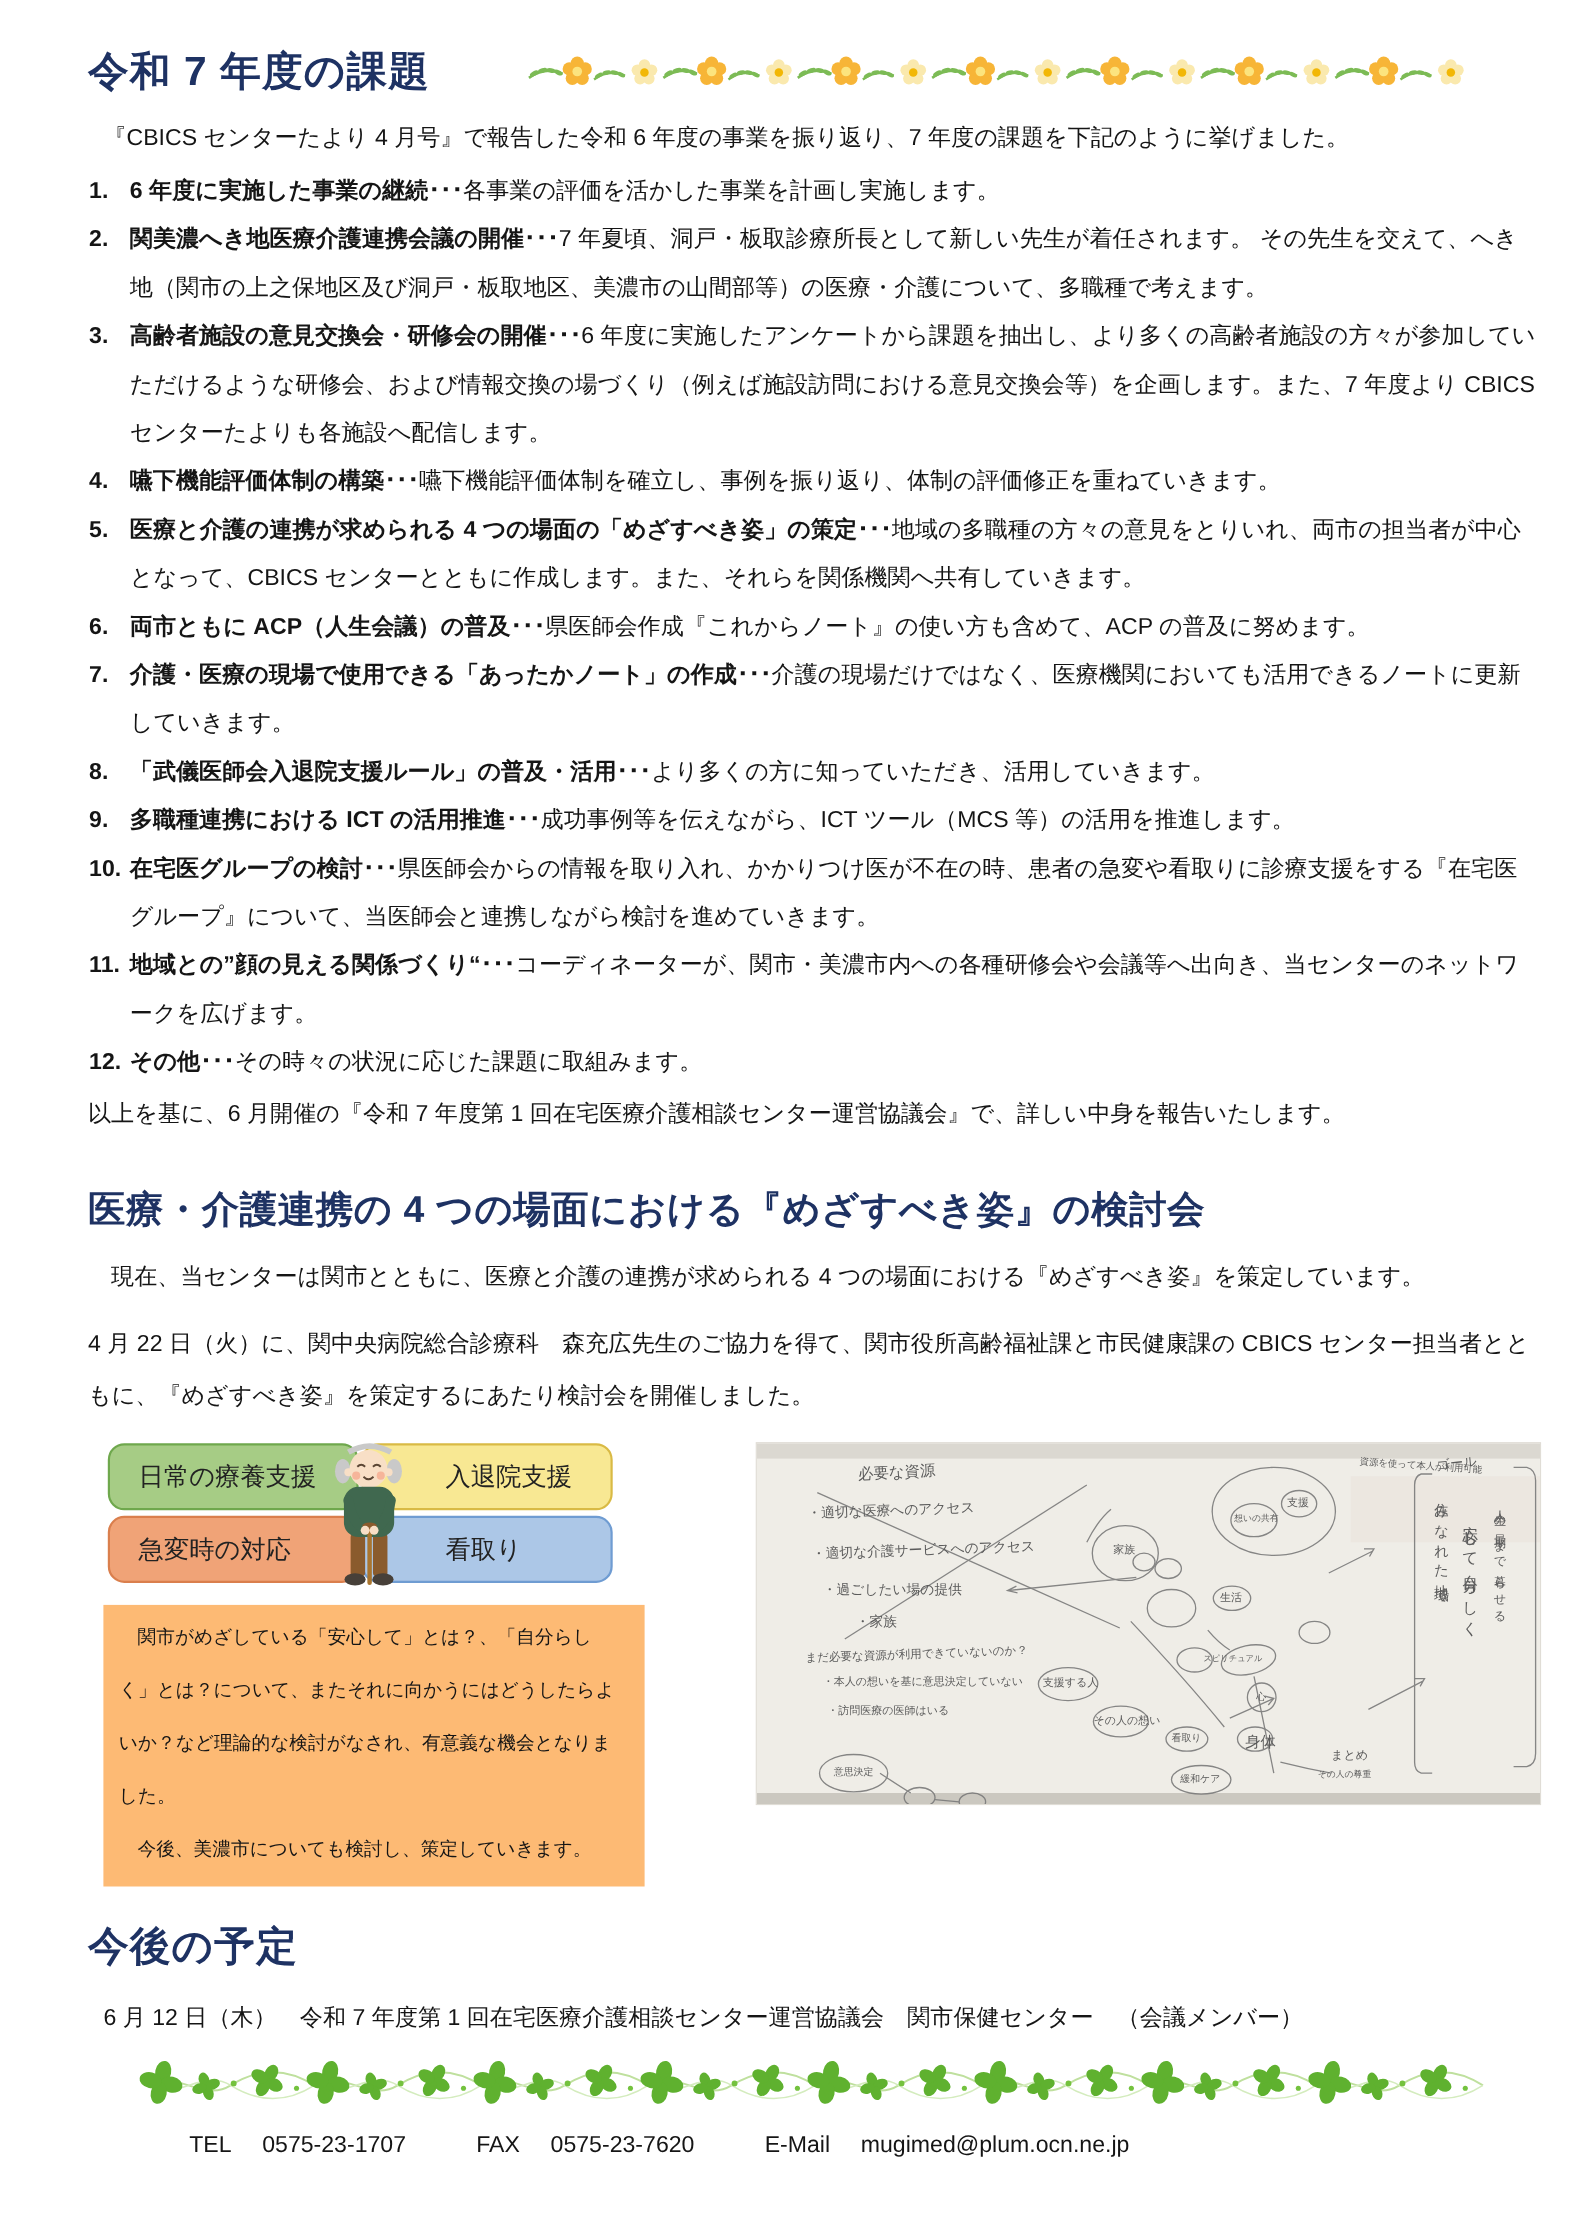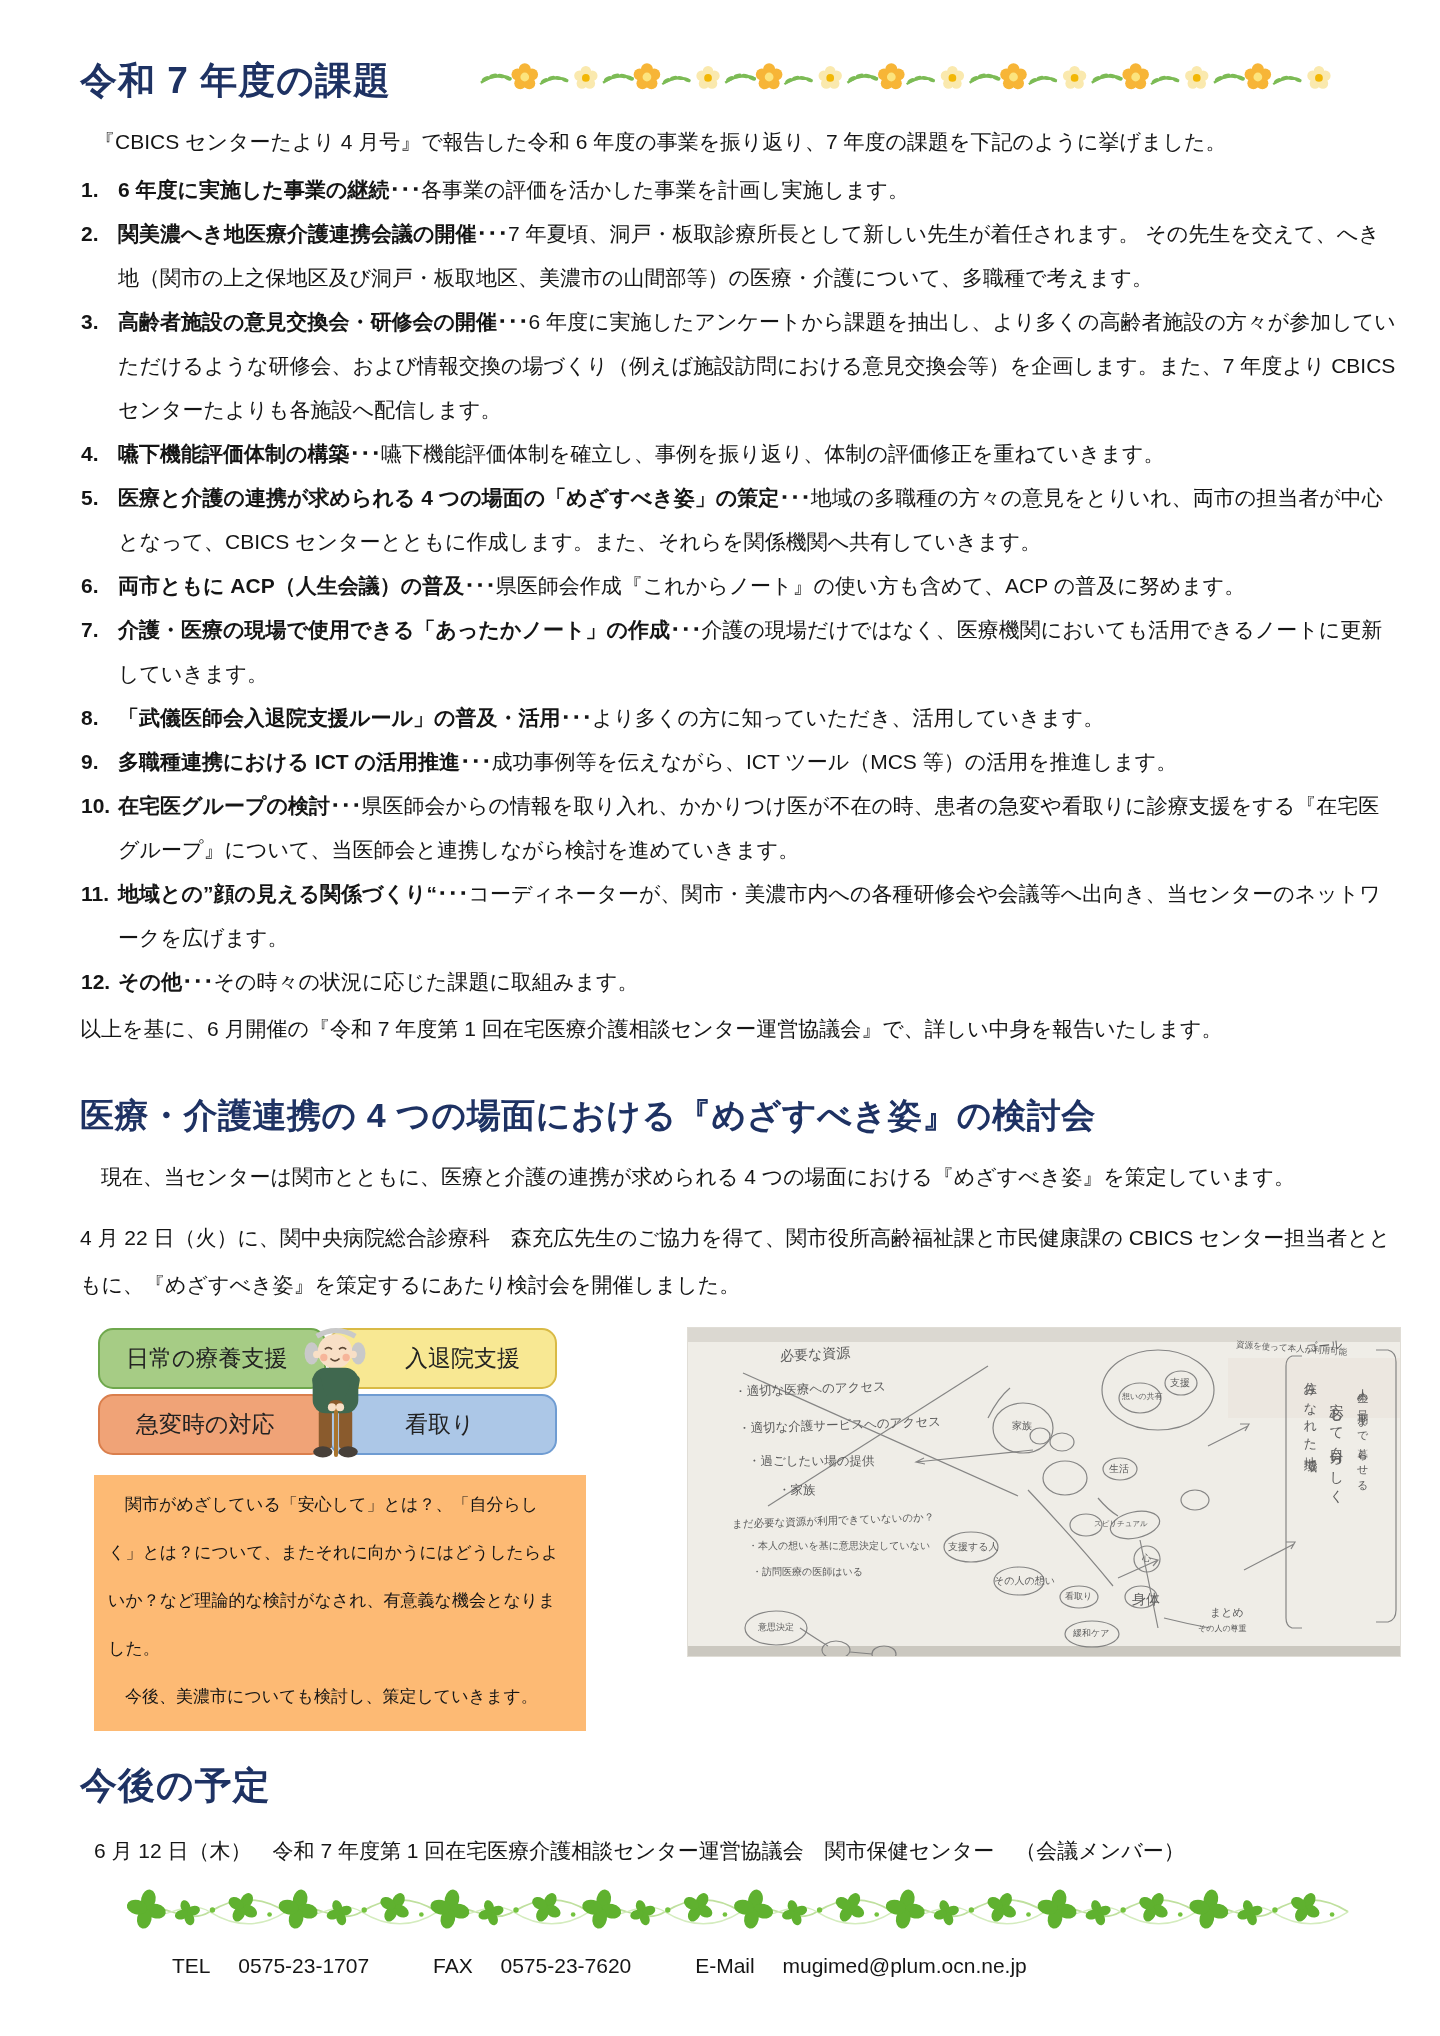--- a/index.html
+++ b/index.html
@@ -1,19 +1,19 @@
 <!DOCTYPE html>
 <html><head>
 <meta charset="utf-8">
 <style>
   html,body{margin:0;padding:0;background:#fff;}
   body{width:1440px;height:2036px;overflow:hidden;font-family:"Liberation Sans","DejaVu Sans",sans-serif;color:#151515;}
   .page{position:relative;width:1440px;height:2036px;}
 
-  .h-row{display:flex;margin:56px 40px 0 80px;}
+  .h-row{display:flex;align-items:center;margin:40px 40px 0 80px;}
   .h1{font-size:37px;font-weight:bold;color:#1E3263;white-space:nowrap;letter-spacing:1px;}
   .flower-divider{flex:1;height:42px;margin-left:26px;}
 
   .content{margin:0 40px 0 80px;font-size:21px;}
   .intro{margin:16px 0 4px 14px;line-height:40px;}
 
   ol.tasks{list-style:none;margin:6px 0 0 0;padding:0;}
   ol.tasks li{position:relative;padding-left:38px;line-height:44px;}
   ol.tasks li .num{position:absolute;left:1px;font-weight:bold;}
   ol.tasks li .lead{font-weight:bold;}
@@ -21,21 +21,21 @@
 
   .h2{font-size:34px;font-weight:bold;color:#1E3263;margin:42px 0 0 0;letter-spacing:.5px;}
   .p{line-height:47px;margin-top:14px;}
 
   .cols{display:flex;margin-top:20px;align-items:flex-start;}
   .leftcol{width:492px;margin-left:14px;flex:none;}
   .boxes{position:relative;width:466px;height:131px;margin-left:4px;}
   .sbox{position:absolute;width:228px;height:61px;border-radius:15px;border:2px solid;box-sizing:border-box;display:flex;align-items:center;font-size:23px;color:#222;}
   .sbox.b-green {left:0;top:0;background:#A6CC85;border-color:#6FA84D;padding-left:26px;z-index:2;}
   .sbox.b-yellow{left:231px;top:0;background:#F8E893;border-color:#D9BA45;padding-left:74px;z-index:1;}
-  .sbox.b-orange{left:0;top:66px;background:#F0A377;border-color:#DA7F4D;padding-left:36px;z-index:2;}
+  .sbox.b-orange{left:0;top:66px;background:#F0A377;border-color:#DA7F4D;padding-left:26px;z-index:2;}
   .sbox.b-blue  {left:231px;top:66px;background:#ACC7E7;border-color:#6F9CD2;padding-left:74px;z-index:1;}
   .man{position:absolute;left:198px;top:-5px;width:80px;height:140px;z-index:6;}
 
   .caption{margin-top:16px;background:#fdba74;padding:6px 14px 10px 14px;line-height:48px;font-size:17px;}
 
   .photo{margin-left:auto;width:712px;height:328px;position:relative;background:#EFEDE7;box-shadow:0 0 0 1px #E0DDD6;overflow:hidden;}
   .photo svg.board{position:absolute;left:0;top:0;}
   .ph{position:absolute;color:#5b5b5b;white-space:nowrap;line-height:1.15;}
   .vt{writing-mode:vertical-rl;text-orientation:upright;letter-spacing:3px;}
 

